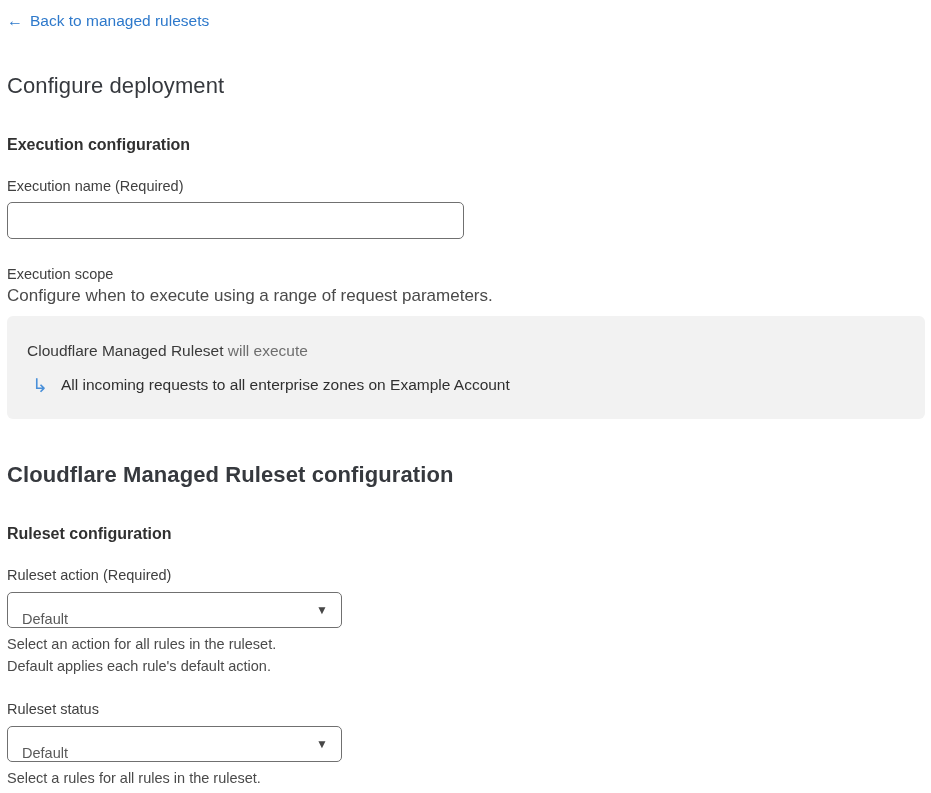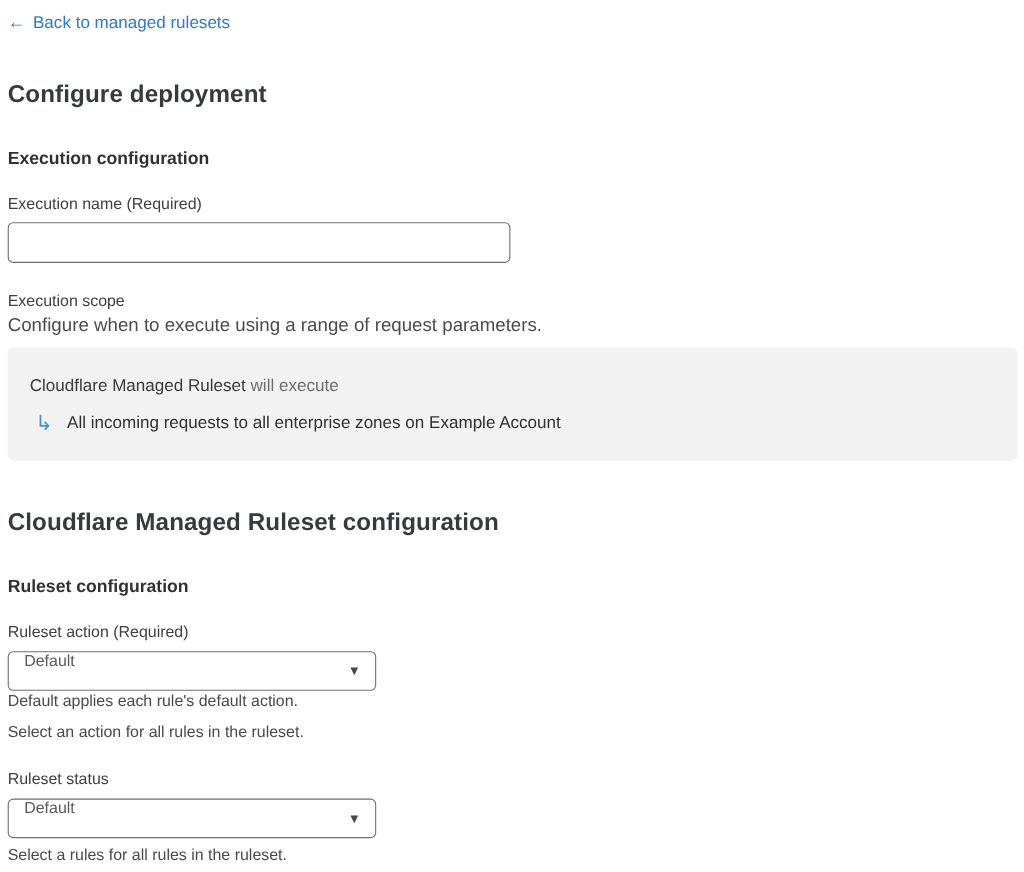--- a/index.html
+++ b/index.html
@@ -22,21 +22,21 @@
     font-size: 15.5px;
     text-decoration: none;
     cursor: pointer;
   }
   .back-link .arrow { font-size: 16px; line-height: 1; }
 
   
   h1.page-title {
     margin-top: 43px;
     font-size: 22px;
-    font-weight: 700;
+    font-weight: 400;
     color: #36393e;
     letter-spacing: 0.1px;
   }
   h2.section-title {
     margin-top: 43px;
     font-size: 22px;
     font-weight: 600;
     color: #36393e;
     letter-spacing: 0.1px;
   }
@@ -131,21 +131,21 @@
   
   .dropdown {
     position: relative;
     margin-top: 8px;
     width: 335px;
     height: 36px;
     border: 1px solid #707070;
     border-radius: 5px;
     background: #ffffff;
     display: flex;
-    align-items: flex-start;
+    align-items: flex-end;
     padding: 0 14px;
     cursor: pointer;
   }
   .dropdown .value {
     font-size: 14.5px;
     color: #595959;
   }
   .dropdown .caret {
     position: absolute;
     right: 13px;
@@ -199,22 +199,22 @@
 
   <h2 class="section-title">Cloudflare Managed Ruleset configuration</h2>
 
   <h3 class="sub-title">Ruleset configuration</h3>
 
   <div class="field-label">Ruleset action (Required)</div>
   <div class="dropdown" role="combobox">
     <span class="value">Default</span>
     <span class="caret">▼</span>
   </div>
+  <div class="help-text first">Select an action for all rules in the ruleset.</div>
   <div class="help-text">Default applies each rule's default action.</div>
-  <div class="help-text first">Select an action for all rules in the ruleset.</div>
 
   <div class="field-label">Ruleset status</div>
   <div class="dropdown" role="combobox">
     <span class="value">Default</span>
     <span class="caret">▼</span>
   </div>
   <div class="help-text first">Select a rules for all rules in the ruleset.</div>
 
 </div>
 

